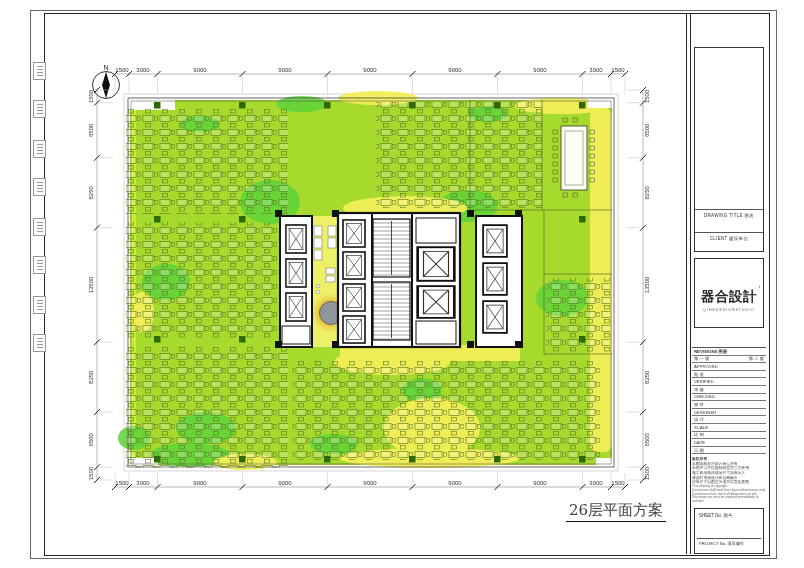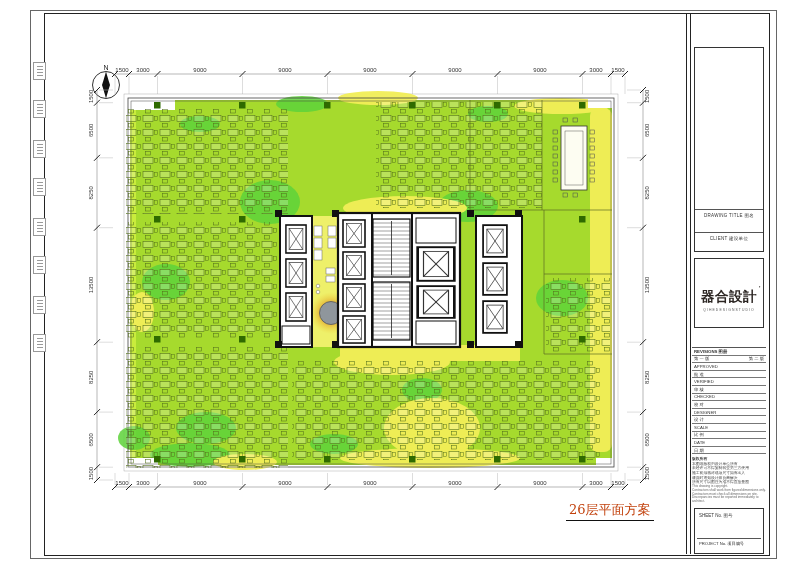--- a/index.html
+++ b/index.html
@@ -27,21 +27,21 @@
   .tb-table .row .r{float:right;}
   .tb-notes{position:absolute;left:692px;top:457px;width:74px;font-size:3.8px;line-height:1.22;color:#444;}
   .tb-notes .n0{font-weight:bold;}
   .tb-notes .en{font-size:3.2px;color:#666;}
   .boxC{position:absolute;left:694px;top:508px;width:68px;height:44px;border:1.2px solid #333;}
   .boxC .sheet{position:absolute;left:4px;top:4px;font-size:4.5px;color:#333;}
   .boxC .divline{position:absolute;left:2px;right:2px;top:29px;border-top:0.7px solid #555;}
   .boxC .project{position:absolute;left:4px;top:32px;font-size:4.2px;color:#333;}
   
   .dwg-title{position:absolute;left:566px;top:501px;font-family:"DejaVu Serif","Liberation Serif",serif;
-             font-size:13px;color:#c2410c;border-bottom:1.2px solid #111;padding:0 3px 1px 3px;}
+             font-size:15px;color:#404040;border-bottom:1.2px solid #111;padding:0 3px 1px 3px;}
   svg{position:absolute;left:40px;top:30px;}
   svg text{font-family:"Liberation Sans","DejaVu Sans",sans-serif;}
 </style>
 </head>
 <body>
 
 <div id="page">
 
   <div class="frame-outer"></div>
   <div class="frame-inner"></div>

